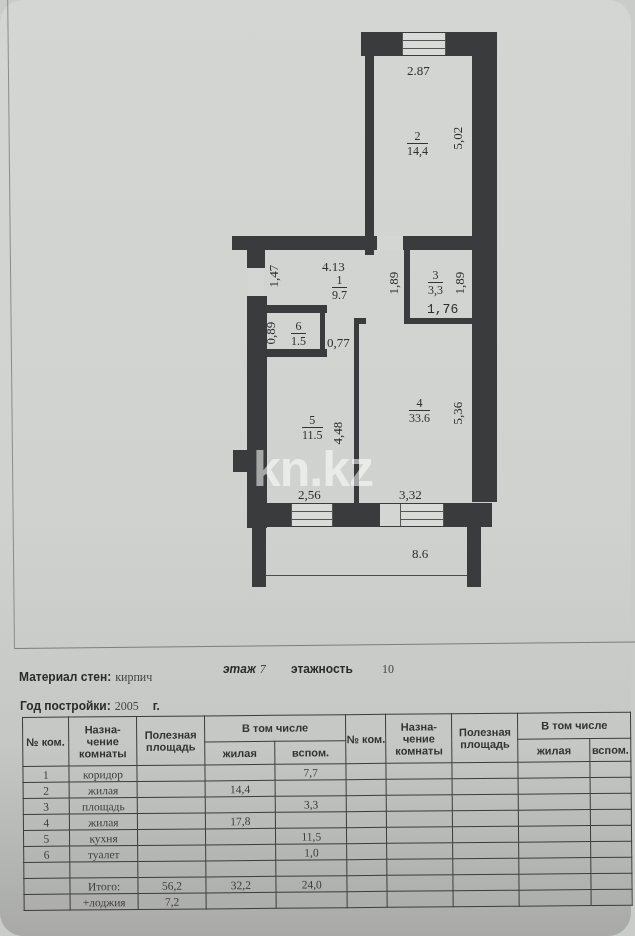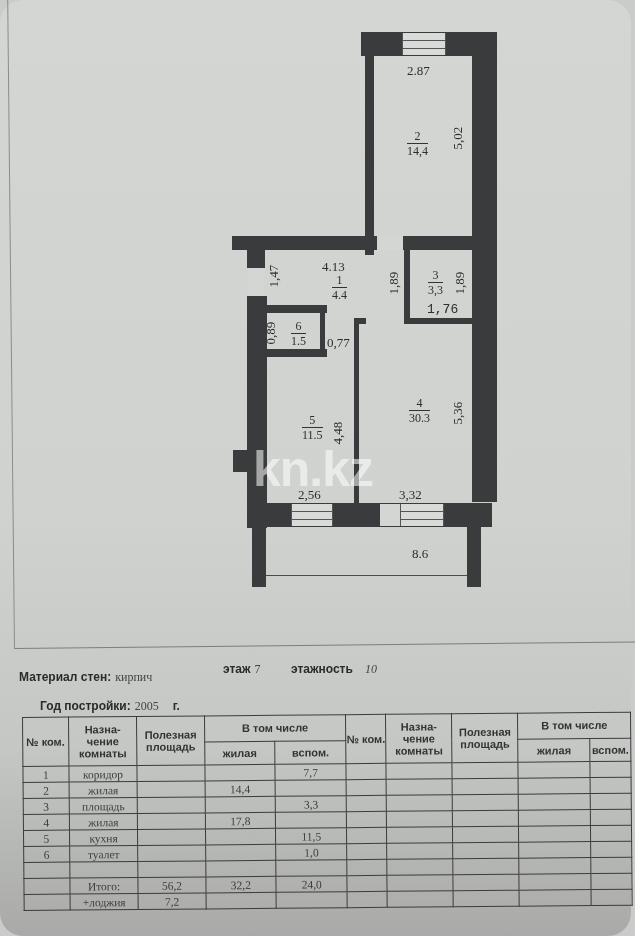--- a/index.html
+++ b/index.html
@@ -93,56 +93,56 @@
     <div class="dim v" style="left:260px;top:325px;">0,89</div>
     <div class="dim" style="left:327px;top:335px;">0,77</div>
     <div class="dim v" style="left:327px;top:425px;">4,48</div>
     <div class="dim" style="left:298px;top:487px;">2,56</div>
     <div class="dim" style="left:399px;top:487px;font-family:Liberation Serif, serif;">3,32</div>
     <div class="dim v" style="left:447px;top:405px;">5,36</div>
     <div class="dim" style="left:364px;top:546px;margin-left:48px;">8.6</div>
 
     <div class="room-label" style="left:332px;top:273px;">
       <span class="num">1</span>
-      <span>4.4</span>
+      <span>9.7</span>
     </div>
     <div class="room-label" style="left:407px;top:129px;">
       <span class="num">2</span>
       <span>14,4</span>
     </div>
     <div class="room-label" style="left:428px;top:268px;">
       <span class="num">3</span>
       <span>3,3</span>
     </div>
     <div class="room-label" style="left:409px;top:396px;">
       <span class="num">4</span>
-      <span>30.3</span>
+      <span>33.6</span>
     </div>
     <div class="room-label" style="left:302px;top:413px;">
       <span class="num">5</span>
       <span>11.5</span>
     </div>
     <div class="room-label" style="left:291px;top:319px;">
       <span class="num">6</span>
       <span>1.5</span>
     </div>
 
     <div class="watermark">kn.kz</div>
   </div>
 
   <div class="info" style="left:19px;top:670px;">
     <span>Материал стен:</span><span class="val">кирпич</span>
   </div>
-  <div class="info" style="left:223px;top:662px;">
+  <div class="info" style="left:223px;top:662px;font-style:italic;">
     <span>этаж</span><span class="val">7</span>
   </div>
   <div class="info" style="left:291px;top:662px;">
-    <span>этажность</span><span class="val" style="margin-left:12px;font-style:italic;">10</span>
-  </div>
-  <div class="info" style="left:20px;top:699px;margin-left:20px;">
+    <span>этажность</span><span class="val" style="margin-left:29px;">10</span>
+  </div>
+  <div class="info" style="left:20px;top:699px;">
     <span>Год постройки:</span><span class="val">2005</span><span style="margin-left:14px;">г.</span>
   </div>
 
   <div class="tbl-wrap">
     <table>
       <tbody>
           <tr>
         <th rowspan="2" style="width:46px;height:48px;">№ ком.</th>
         <th rowspan="2" style="width:69px;">Назна- чение комнаты</th>
         <th rowspan="2" style="width:67px;">Полезная площадь</th>

